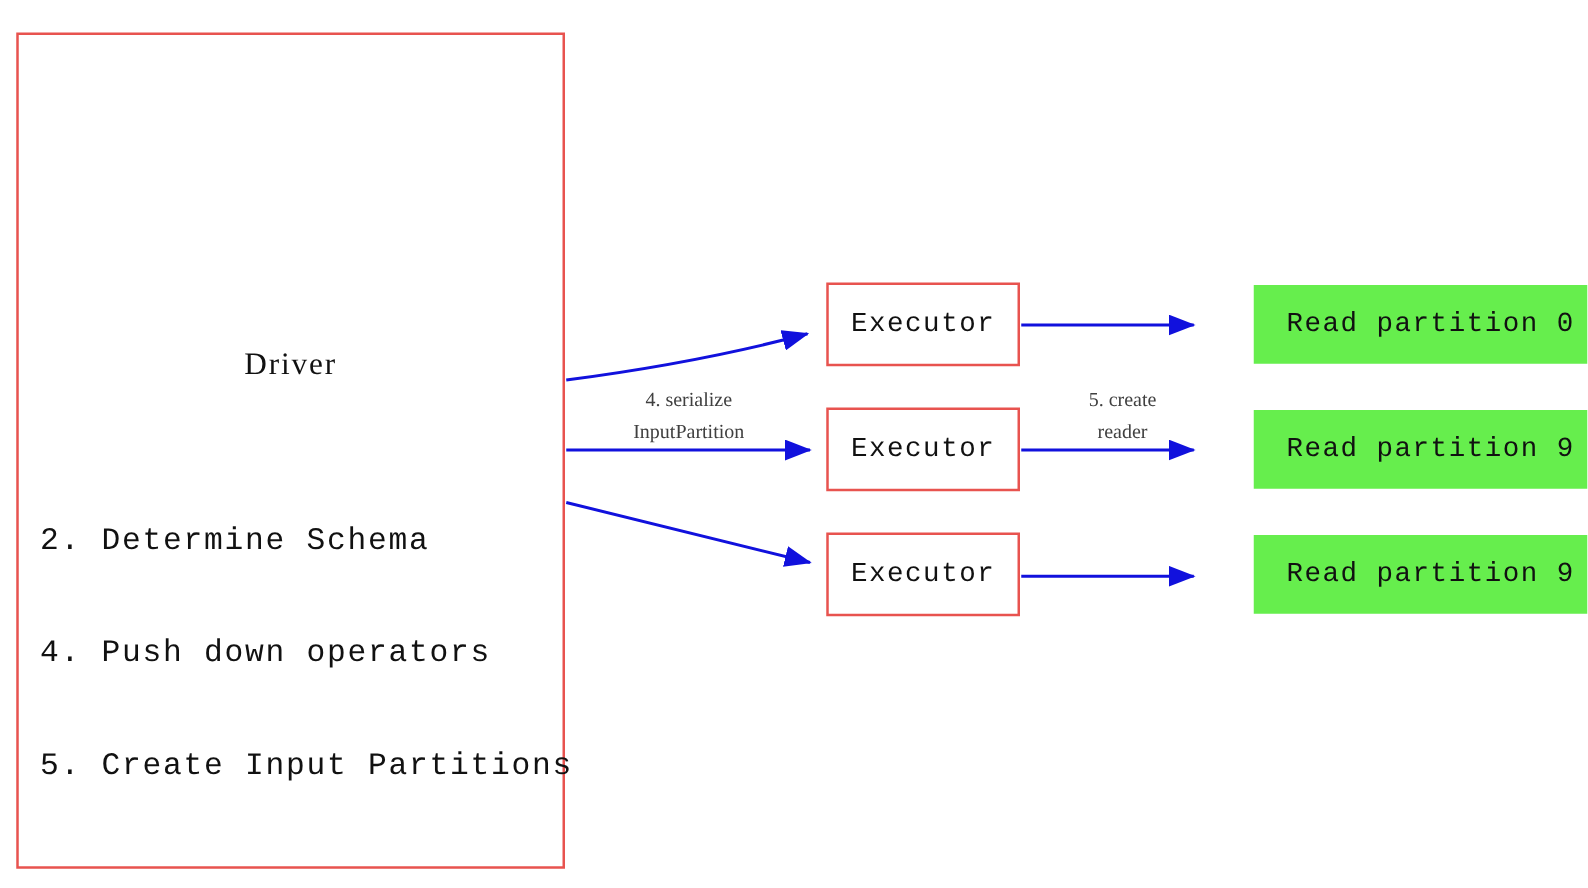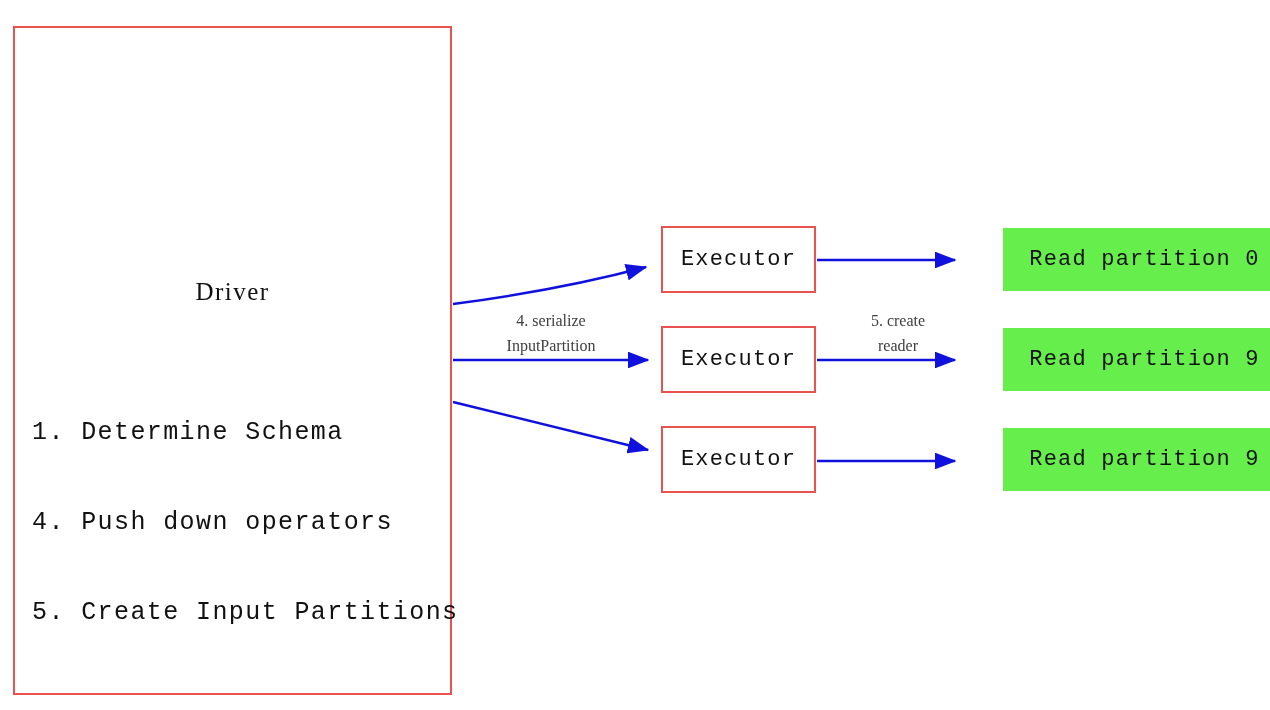--- a/index.html
+++ b/index.html
@@ -146,21 +146,21 @@
     <path d="M 817 260 L 955 260" fill="none" stroke="#1111dd" stroke-width="2.4" marker-end="url(#arrowhead)"></path>
 
     <path d="M 817 360 L 955 360" fill="none" stroke="#1111dd" stroke-width="2.4" marker-end="url(#arrowhead)"></path>
 
     <path d="M 817 461 L 955 461" fill="none" stroke="#1111dd" stroke-width="2.4" marker-end="url(#arrowhead)"></path>
   </svg>
 
   <div id="driver-box" class="node red">
     <div id="driver-title">Driver</div>
     <div id="driver-steps">
-      <div class="step-line">1. Determine Schema</div>
+      <div class="step-line">2. Determine Schema</div>
       <div class="step-line">4. Push down operators</div>
       <div class="step-line">5. Create Input Partitions</div>
     </div>
   </div>
 
   <div id="exec-0" class="node red executor">
     <span class="label">Executor</span>
   </div>
   <div id="exec-1" class="node red executor">
     <span class="label">Executor</span>

